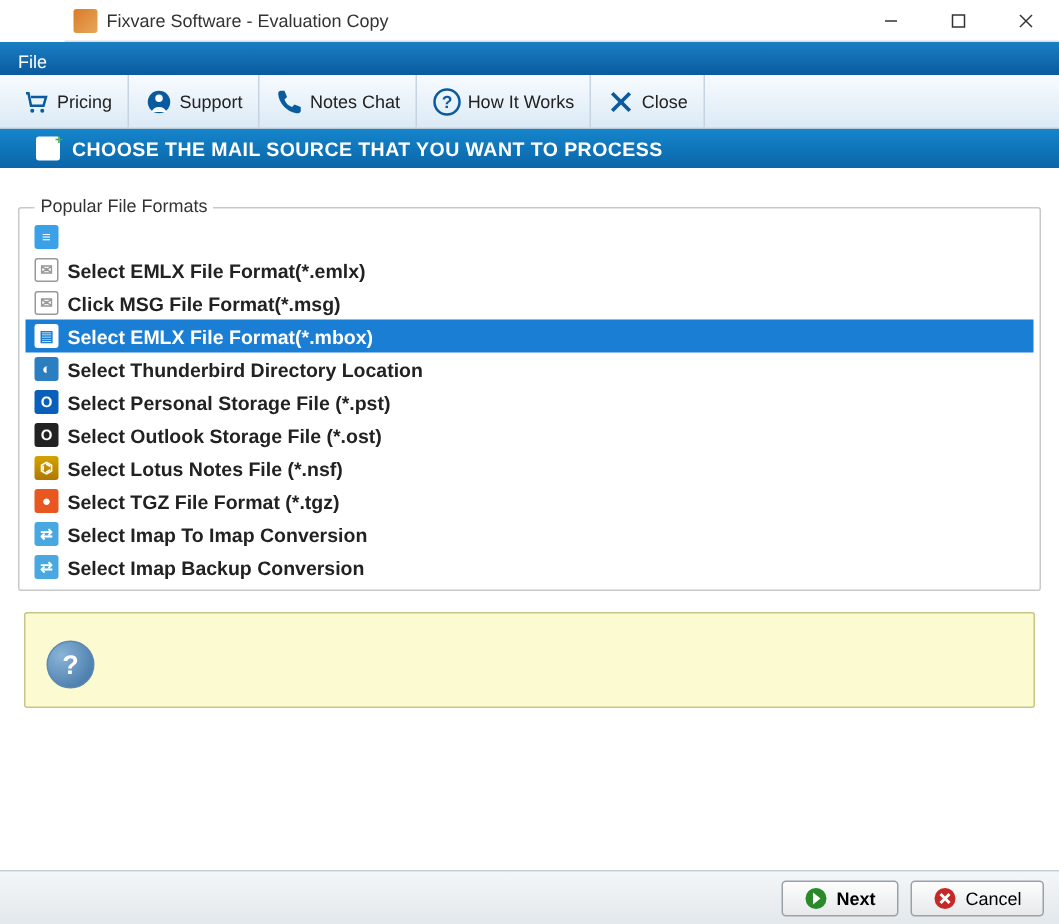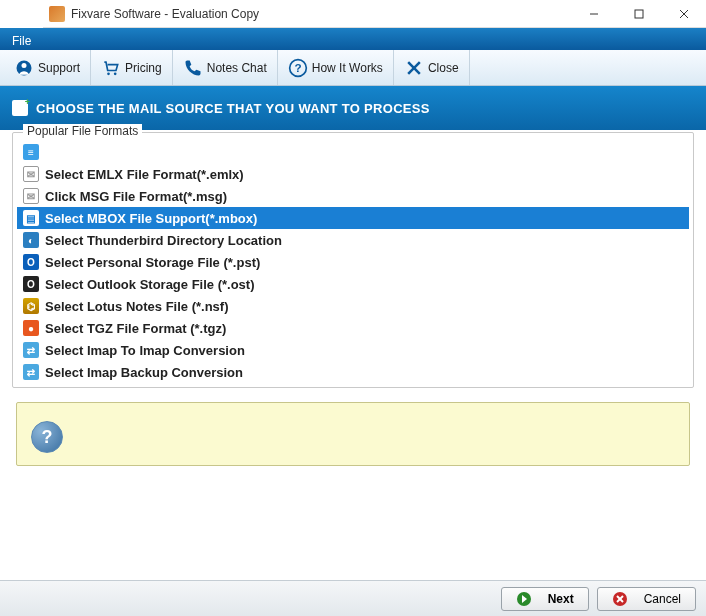--- a/index.html
+++ b/index.html
@@ -12,26 +12,26 @@
 .titlebar-btn { width: 45px; height: 28px; display: flex; align-items: center; justify-content: center; color: #333; font-size: 13px; }
 
 .menubar { height: 22px; background: linear-gradient(#1b7fc4,#0a5a9e); display: flex; align-items: flex-end; padding: 0 4px; }
 .menubar-item { color: #fff; padding: 2px 8px; font-size: 12px; }
 
 .toolbar { height: 36px; background: linear-gradient(#f7fbff,#dceaf5); border-bottom: 1px solid #b8cad8; display: flex; align-items: center; padding: 0 4px; }
 .tool-btn { display: flex; align-items: center; gap: 4px; padding: 4px 10px; border-right: 1px solid #c5d4e0; height: 100%; cursor: pointer; }
 .tool-btn .ticon { width: 20px; height: 20px; display: flex; align-items: center; justify-content: center; }
 .tool-btn span.lbl { font-size: 12px; color: #222; }
 
-.header-band { height: 44px; background: linear-gradient(#1585cc,#0a66a8); display: flex; align-items: center; padding: 0 12px; gap: 8px; }
+.header-band { height: 26px; background: linear-gradient(#1585cc,#0a66a8); display: flex; align-items: center; padding: 0 24px; gap: 8px; }
 .header-band .hicon { width: 16px; height: 16px; background: #fff; border-radius: 2px; position: relative; }
 .header-band .hicon::after { content: "+"; position: absolute; top: -3px; right: -2px; color: #3fae49; font-size: 9px; font-weight: bold; }
 .header-band .htxt { color: #fff; font-weight: bold; font-size: 13px; letter-spacing: 0.3px; }
 
-.content { padding: 2px 12px; }
+.content { padding: 26px 12px; }
 
 .fieldset { border: 1px solid #c9c9c9; border-radius: 2px; padding: 8px 4px 4px; position: relative; }
 .fieldset-legend { position: absolute; top: -9px; left: 10px; background: #fff; padding: 0 4px; font-size: 12px; color: #333; }
 
 .list { display: flex; flex-direction: column; }
 .list-item { display: flex; align-items: center; gap: 6px; padding: 3px 6px; cursor: pointer; font-size: 13px; font-weight: bold; color: #222; }
 .list-item.selected { background: #1a7fd4; color: #fff; }
 .list-item .licon { width: 16px; height: 16px; display: inline-flex; align-items: center; justify-content: center; flex-shrink: 0; border-radius: 2px; font-size: 10px; font-weight: bold; }
 .ic-eml { background:#3aa0e8;color:#fff; }
 .ic-emlx { border:1px solid #999;color:#999;background:#fff; }
@@ -43,21 +43,21 @@
 .ic-nsf { background:linear-gradient(#d4a300,#b07800);color:#fff; }
 .ic-tgz { background:#e8571f;color:#fff;border-radius:50%; }
 .ic-imap { background:#4aa8e0;color:#fff; }
 .ic-bkp { background:#4aa8e0;color:#fff; }
 
 .info-box { margin: 14px 4px 0; background: #fbfad0; border: 1px solid #c7c58a; padding: 12px 14px; display: flex; gap: 14px; border-radius: 2px; }
 .info-icon { width: 32px; height: 32px; border-radius: 50%; background: radial-gradient(circle at 30% 30%, #8ab4d8, #3a6fa0); display: flex; align-items: center; justify-content: center; color: #fff; font-weight: bold; font-size: 18px; flex-shrink: 0; margin-top: 6px; border: 1px solid #5a89b5; }
 .info-text { font-size: 12px; color: #333; line-height: 1.55; }
 
 .bottom-bar { position: absolute; bottom: 0; left: 0; right: 0; height: 36px; background: linear-gradient(#f4f6f8,#e3e8ec); border-top: 1px solid #c5cdd4; display: flex; align-items: center; justify-content: flex-end; padding: 0 10px; gap: 8px; }
-.action-btn { display: flex; align-items: center; gap: 16px; height: 24px; padding: 0 14px; background: linear-gradient(#fdfdfd,#e7e9eb); border: 1px solid #9aa2a9; border-radius: 3px; cursor: pointer; font-size: 12px; }
+.action-btn { display: flex; align-items: center; gap: 6px; height: 24px; padding: 0 14px; background: linear-gradient(#fdfdfd,#e7e9eb); border: 1px solid #9aa2a9; border-radius: 3px; cursor: pointer; font-size: 12px; }
 .action-btn .aicon { width: 16px; height: 16px; display: flex; align-items: center; justify-content: center; }
 .action-btn.next .lbl { font-weight: bold; }
 
 svg { display: block; }
 </style>
 </head>
 <body>
 
 <div class="titlebar">
   <div class="titlebar-icon"></div>
@@ -83,36 +83,36 @@
 </div>
 
 <div class="menubar">
   <div class="menubar-item">File</div>
 </div>
 
 <div class="toolbar">
   <div class="tool-btn">
     <span class="ticon">
       <svg width="20" height="20" viewBox="0 0 24 24">
+          <path d="M4 5h2l2 10h10l2-7H8" fill="none" stroke="#0a5a9e" stroke-width="2"></path>
+          <circle cx="9" cy="19" r="1.6" fill="#0a5a9e"></circle>
+          <circle cx="17" cy="19" r="1.6" fill="#0a5a9e"></circle>
+        </svg>
+    </span>
+    <span class="lbl">Pricing</span>
+  </div>
+  <div class="tool-btn">
+    <span class="ticon">
+      <svg width="20" height="20" viewBox="0 0 24 24">
           <circle cx="12" cy="12" r="9" fill="#0a5a9e"></circle>
           <circle cx="12" cy="9" r="3" fill="#fff"></circle>
           <path d="M6 20c1-3 4-4 6-4s5 1 6 4" fill="#fff"></path>
         </svg>
     </span>
     <span class="lbl">Support</span>
-  </div>
-  <div class="tool-btn">
-    <span class="ticon">
-      <svg width="20" height="20" viewBox="0 0 24 24">
-          <path d="M4 5h2l2 10h10l2-7H8" fill="none" stroke="#0a5a9e" stroke-width="2"></path>
-          <circle cx="9" cy="19" r="1.6" fill="#0a5a9e"></circle>
-          <circle cx="17" cy="19" r="1.6" fill="#0a5a9e"></circle>
-        </svg>
-    </span>
-    <span class="lbl">Pricing</span>
   </div>
   <div class="tool-btn">
     <span class="ticon">
       <svg width="20" height="20" viewBox="0 0 24 24">
           <path d="M5 3c-1 0-2 1-2 2 0 8 8 16 16 16 1 0 2-1 2-2v-3l-5-2-2 2c-3-1-5-3-6-6l2-2-2-5H5z" fill="#0a5a9e"></path>
         </svg>
     </span>
     <span class="lbl">Notes Chat</span>
   </div>
   <div class="tool-btn">
@@ -150,21 +150,21 @@
         <div class="list-item">
           <span class="licon ic-emlx">✉</span>
           <span>Select EMLX File Format(*.emlx)</span>
         </div>
         <div class="list-item">
           <span class="licon ic-msg">✉</span>
           <span>Click MSG File Format(*.msg)</span>
         </div>
         <div class="list-item selected">
           <span class="licon ic-mbox">▤</span>
-          <span>Select MBOX File Support(*.mbox)</span>
+          <span>Select EMLX File Format(*.mbox)</span>
         </div>
         <div class="list-item">
           <span class="licon ic-tbird">◐</span>
           <span>Select Thunderbird Directory Location</span>
         </div>
         <div class="list-item">
           <span class="licon ic-pst">O</span>
           <span>Select Personal Storage File (*.pst)</span>
         </div>
         <div class="list-item">

